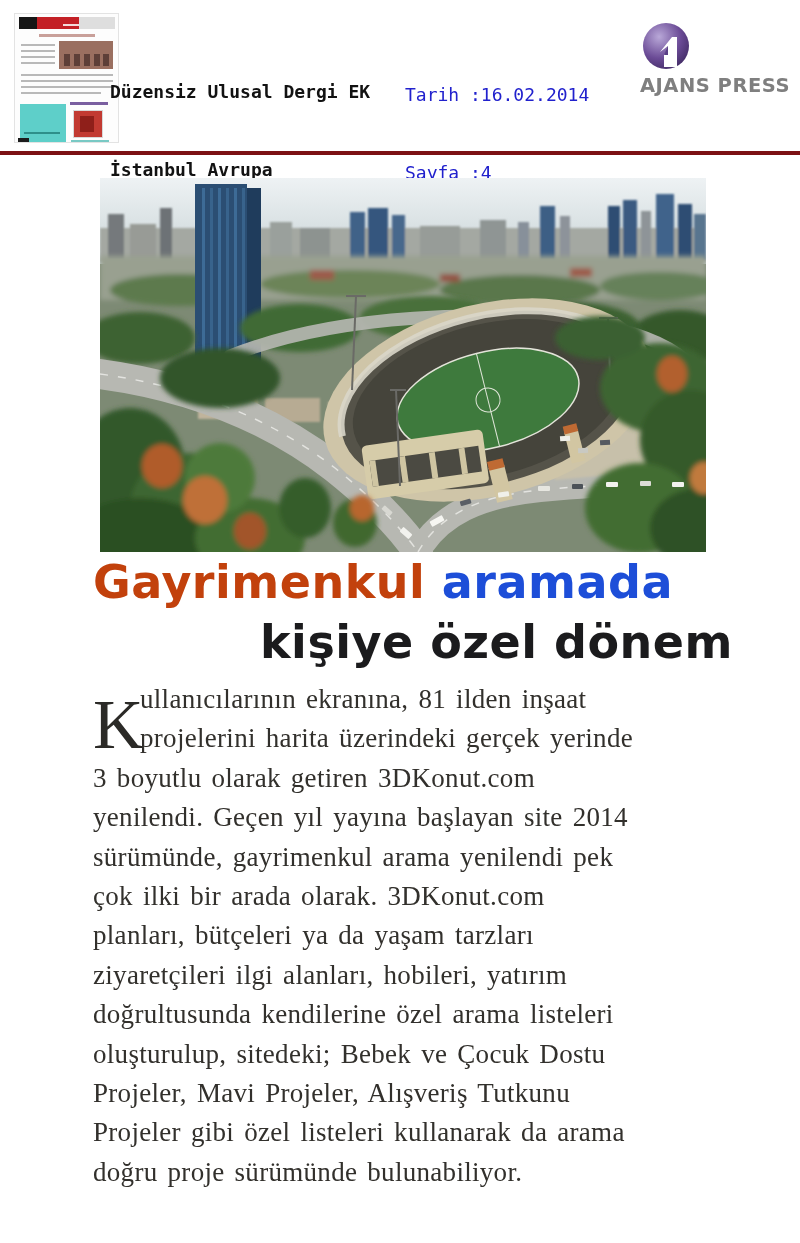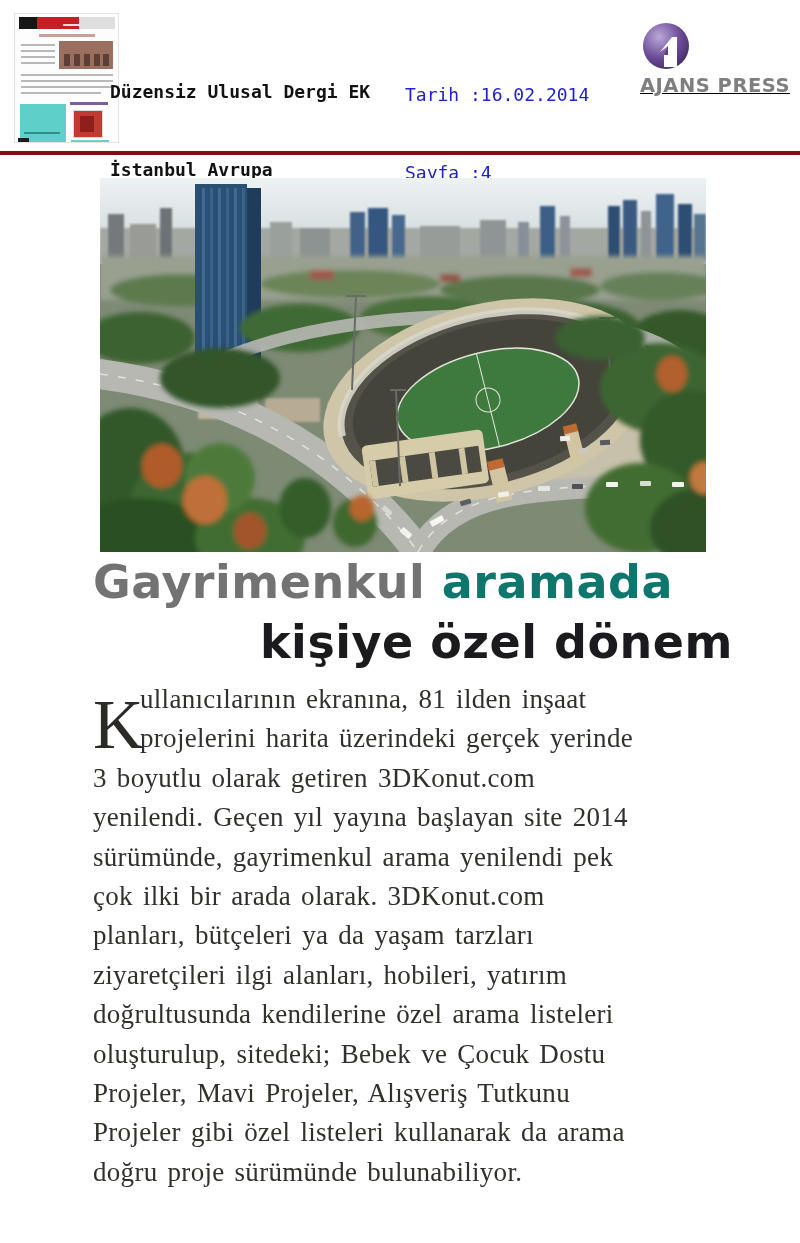--- a/index.html
+++ b/index.html
@@ -23,21 +23,21 @@
   .t-teal-cap{left:9px;top:118px;width:36px;height:2px;background:#2e8f8a;}
   .t-purple{left:55px;top:88px;width:38px;height:3px;background:#7a5fa0;}
   .t-redimg{left:58px;top:96px;width:28px;height:26px;background:#c23a32;border:1px solid #d9d9d9;}
   .t-redimg i{position:absolute;left:6px;top:5px;width:14px;height:16px;background:#8f1f1a;display:block;}
   .t-mark{left:3px;top:124px;width:11px;height:4px;background:#1c1c1c;}
 
   .pub{position:absolute;left:110px;top:27px;font-family:"DejaVu Sans Mono",monospace;
        font-weight:bold;font-size:18px;line-height:26px;color:#121212;white-space:pre;}
   .stats{position:absolute;left:405px;top:30px;font-family:"DejaVu Sans Mono",monospace;
        font-size:18px;line-height:26px;white-space:pre;}
-  .logo{position:absolute;left:640px;top:22px;width:150px;text-align:left;text-decoration:underline;}
+  .logo{position:absolute;left:640px;top:22px;width:150px;text-align:left;}
   .logo-mark{display:block;margin-left:2px;}
   .logo-text{font-family:"DejaVu Sans",sans-serif;font-weight:bold;font-size:19.5px;
        letter-spacing:0.5px;margin-top:2px;}
   .rule{position:absolute;left:0;top:151px;width:800px;height:4px;}
 
   
   .photo{position:absolute;left:100px;top:178px;width:606px;height:374px;}
   .headline{position:absolute;left:93px;top:552px;width:640px;
        font-family:"DejaVu Sans",sans-serif;font-weight:bold;font-size:46px;
        line-height:60px;letter-spacing:0.5px;}
@@ -272,21 +272,21 @@
     <rect x="540" y="303" width="11" height="5" rx="1" fill="#dcdcd6"></rect>
     <rect x="572" y="304" width="12" height="5" rx="1" fill="#f2f2ee"></rect>
     <rect x="460" y="258" width="10" height="5" fill="#eeeee8" transform="rotate(-4 465 260)"></rect>
     <rect x="478" y="270" width="10" height="5" fill="#c9c9c2" transform="rotate(-4 483 272)"></rect>
     <rect x="500" y="262" width="10" height="5" fill="#565a60" transform="rotate(-4 505 264)"></rect>
   </g>
 </svg>
 </div>
 
 <div class="headline">
-  <div><span style="color: #737373;">Gayrimenkul</span><span style="color: #0f766e;"> aramada</span></div>
+  <div><span style="color: #c2410c;">Gayrimenkul</span><span style="color: #1d4ed8;"> aramada</span></div>
   <div style="color: rgb(27, 27, 29); text-align: right;">kişiye özel dönem</div>
 </div>
 
 <div class="body-text">
   <span class="dropcap">K</span>
   <div class="line indent">ullanıcılarının ekranına, 81 ilden inşaat</div>
   <div class="line indent">projelerini harita üzerindeki gerçek yerinde</div>
   <div class="line">3 boyutlu olarak getiren 3DKonut.com</div>
   <div class="line">yenilendi. Geçen yıl yayına başlayan site 2014</div>
   <div class="line">sürümünde, gayrimenkul arama yenilendi pek</div>

